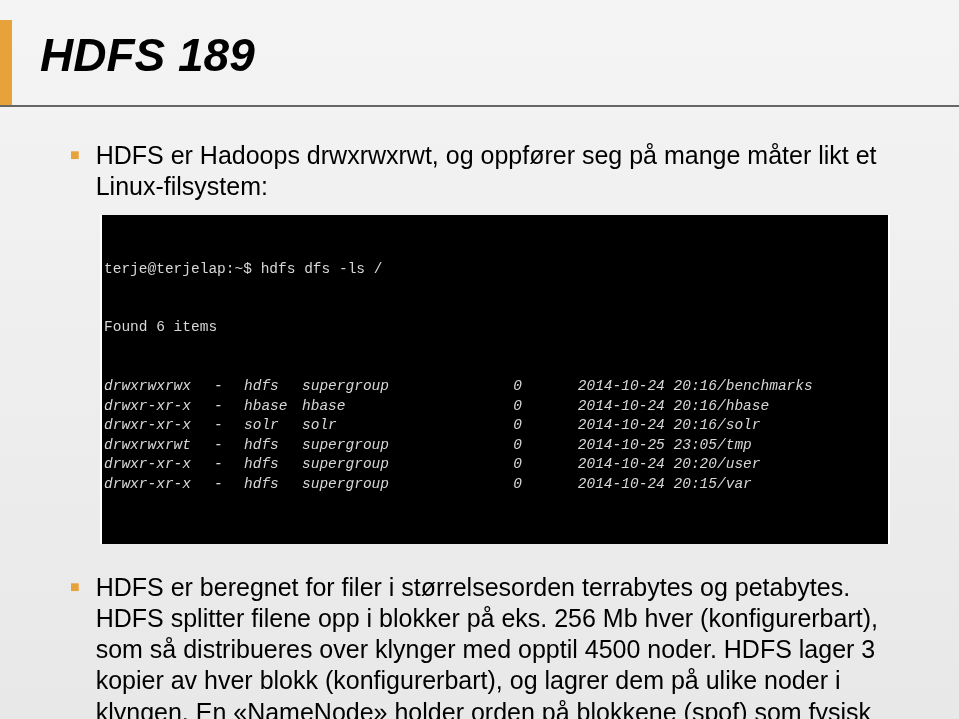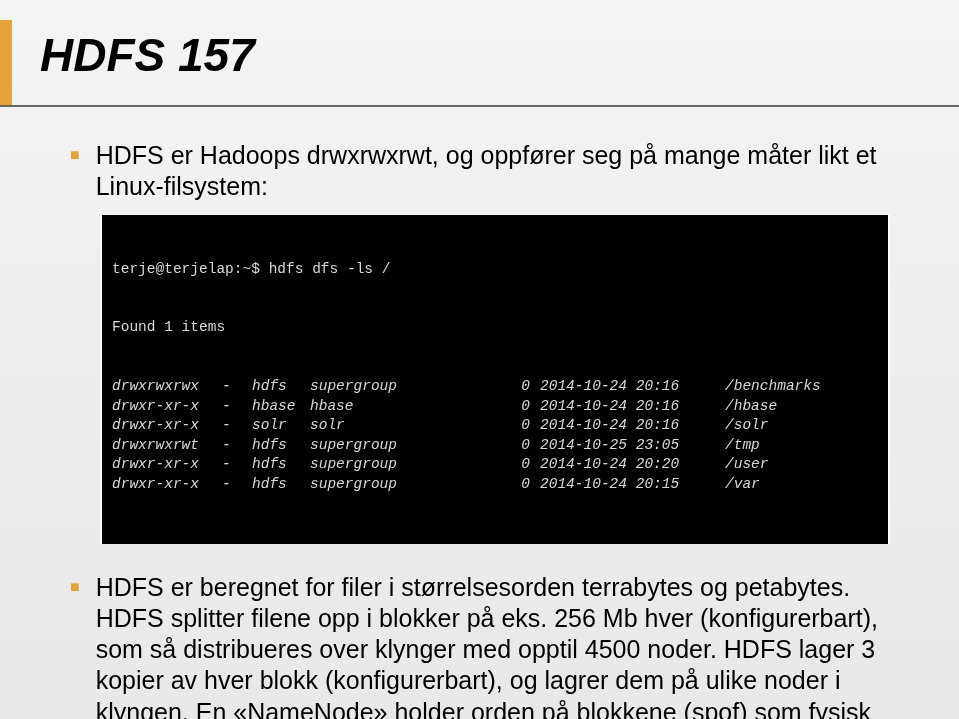--- a/index.html
+++ b/index.html
@@ -58,54 +58,54 @@
     font-size: 25px;
     color: #000;
     line-height: 1.25;
   }
   .terminal {
     background: #000;
     color: #d8d8d8;
     font-family: "Courier New", monospace;
     font-size: 14.5px;
     line-height: 1.35;
-    padding: 6px 10px 10px 10px;
+    padding: 6px 10px 10px 2px;
     margin: 8px 0 28px 30px;
     width: 790px;
     white-space: pre;
     border-left: 2px solid #fff;
     border-right: 2px solid #fff;
   }
   .t-row { display: flex; font-style: italic; }
   .c-perm  { width: 110px; }
   .c-dash  { width: 30px; }
   .c-user  { width: 58px; }
   .c-group { width: 130px; }
   .c-size  { width: 100px; text-align: right; padding-right: 10px; }
-  .c-date  { width: 185px; }
+  .c-date  { width: 185px; text-align: right; }
   .c-path  { flex: 1; }
 </style>
 </head>
 <body>
 
 <div class="accent-bar"></div>
 <div class="thin-line"></div>
 
-<h1 class="title">HDFS 157</h1>
+<h1 class="title">HDFS 189</h1>
 
 <div class="content">
 
   <div class="bullet-row">
     <span class="bullet">■</span>
     <span class="bullet-text">HDFS er Hadoops drwxrwxrwt, og oppfører seg på mange måter likt et Linux-filsystem:</span>
   </div>
 
   <div class="terminal">
     <div>terje@terjelap:~$ hdfs dfs -ls /</div>
-    <div>Found 1 items</div>
+    <div>Found 6 items</div>
     <div id="terminal-rows"><div class="t-row"><span class="c-perm">drwxrwxrwx</span><span class="c-dash">-</span><span class="c-user">hdfs</span><span class="c-group">supergroup</span><span class="c-size">0</span><span class="c-date">2014-10-24 20:16</span><span class="c-path">/benchmarks</span></div><div class="t-row"><span class="c-perm">drwxr-xr-x</span><span class="c-dash">-</span><span class="c-user">hbase</span><span class="c-group">hbase</span><span class="c-size">0</span><span class="c-date">2014-10-24 20:16</span><span class="c-path">/hbase</span></div><div class="t-row"><span class="c-perm">drwxr-xr-x</span><span class="c-dash">-</span><span class="c-user">solr</span><span class="c-group">solr</span><span class="c-size">0</span><span class="c-date">2014-10-24 20:16</span><span class="c-path">/solr</span></div><div class="t-row"><span class="c-perm">drwxrwxrwt</span><span class="c-dash">-</span><span class="c-user">hdfs</span><span class="c-group">supergroup</span><span class="c-size">0</span><span class="c-date">2014-10-25 23:05</span><span class="c-path">/tmp</span></div><div class="t-row"><span class="c-perm">drwxr-xr-x</span><span class="c-dash">-</span><span class="c-user">hdfs</span><span class="c-group">supergroup</span><span class="c-size">0</span><span class="c-date">2014-10-24 20:20</span><span class="c-path">/user</span></div><div class="t-row"><span class="c-perm">drwxr-xr-x</span><span class="c-dash">-</span><span class="c-user">hdfs</span><span class="c-group">supergroup</span><span class="c-size">0</span><span class="c-date">2014-10-24 20:15</span><span class="c-path">/var</span></div></div>
   </div>
 
   <div class="bullet-row">
     <span class="bullet">■</span>
     <span class="bullet-text">HDFS er beregnet for filer i størrelsesorden terrabytes og petabytes. HDFS splitter filene opp i blokker på eks. 256 Mb hver (konfigurerbart), som så distribueres over klynger med opptil 4500 noder. HDFS lager 3 kopier av hver blokk (konfigurerbart), og lagrer dem på ulike noder i klyngen. En «NameNode» holder orden på blokkene (spof) som fysisk lagres på «DataNoder».</span>
   </div>
 
 </div>
 

